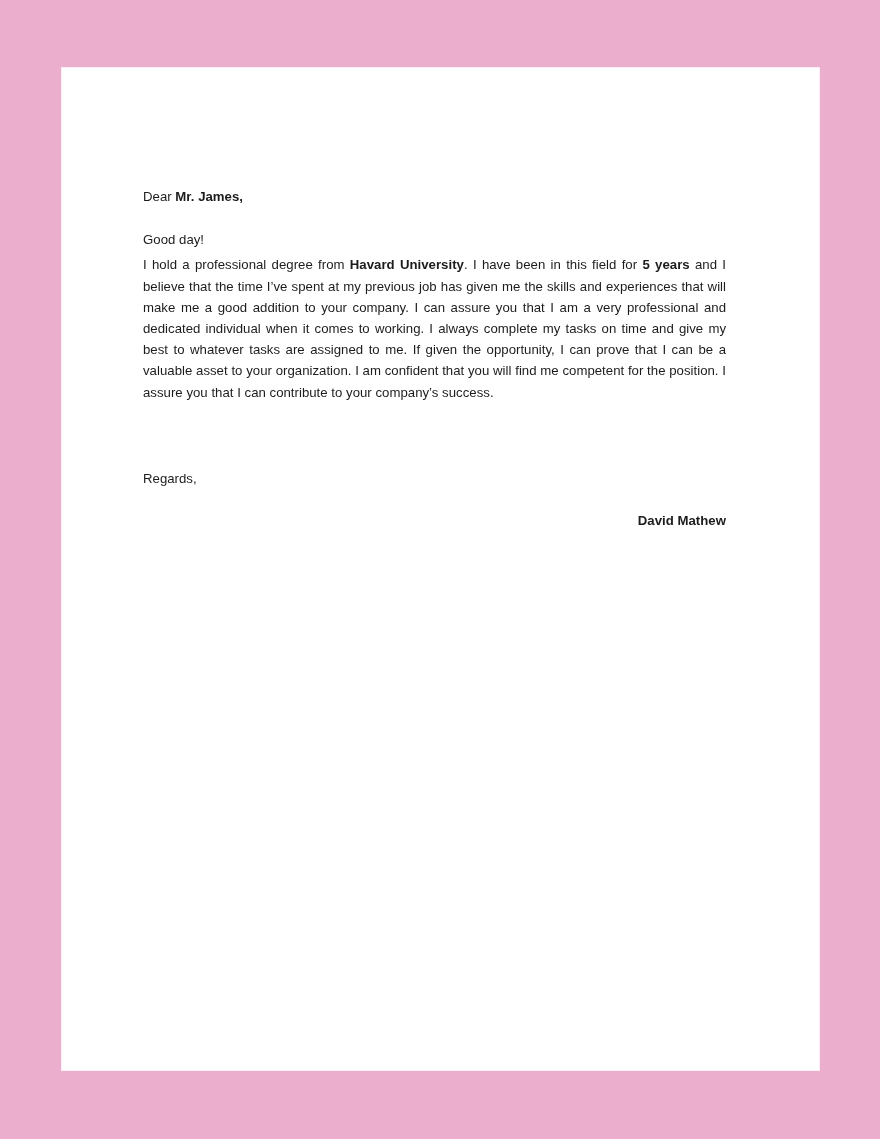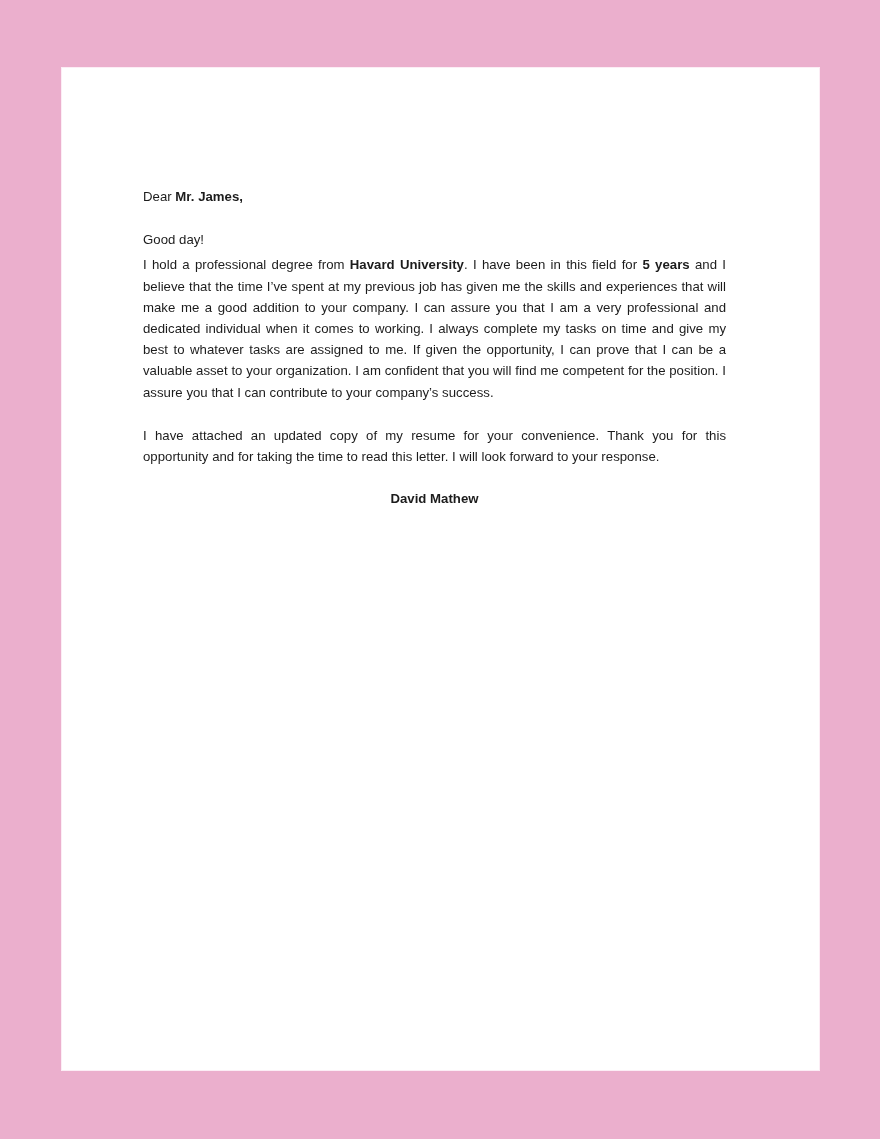--- a/index.html
+++ b/index.html
@@ -59,21 +59,21 @@
   }
   .signoff {
     margin: 0;
     padding-top: 43px;
     text-align: left;
   }
   .signer {
     margin: 0;
     padding-top: 21px;
     font-weight: bold;
-    text-align: center;
+    text-align: right;
   }
   .salutation, .greeting {
     text-align: left;
   }
   b, strong {
     font-weight: bold;
   }
 </style>
 </head>
 <body>
@@ -82,20 +82,20 @@
   <div id="page">
     <div id="letter">
 
       <p class="para salutation"><span>Dear </span><b>Mr. James,</b></p>
 
       <p class="para greeting">Good day!</p>
 
 
       <p class="para body-para"><span>I hold a professional degree from </span><b>Havard University</b><span>. I have been in this field for </span><b>5 years</b><span> and I believe that the time I’ve spent at my previous job has given me the skills and experiences that will make me a good addition to your company. I can assure you that I am a very professional and dedicated individual when it comes to working. I always complete my tasks on time and give my best to whatever tasks are assigned to me. If given the opportunity, I can prove that I can be a valuable asset to your organization. I am confident that you will find me competent for the position. I assure you that I can contribute to your company’s success.</span></p>
 
-      <p class="para closing-para">I have attached an updated copy of my resume for your convenience. Thank you for this opportunity and for taking the time to read this letter. I will look forward to your response.</p>
 
+      <p class="signoff">Regards,</p>
 
       <p class="signer">David Mathew</p>
 
     </div>
   </div>
 </div>
 
 </body></html>

